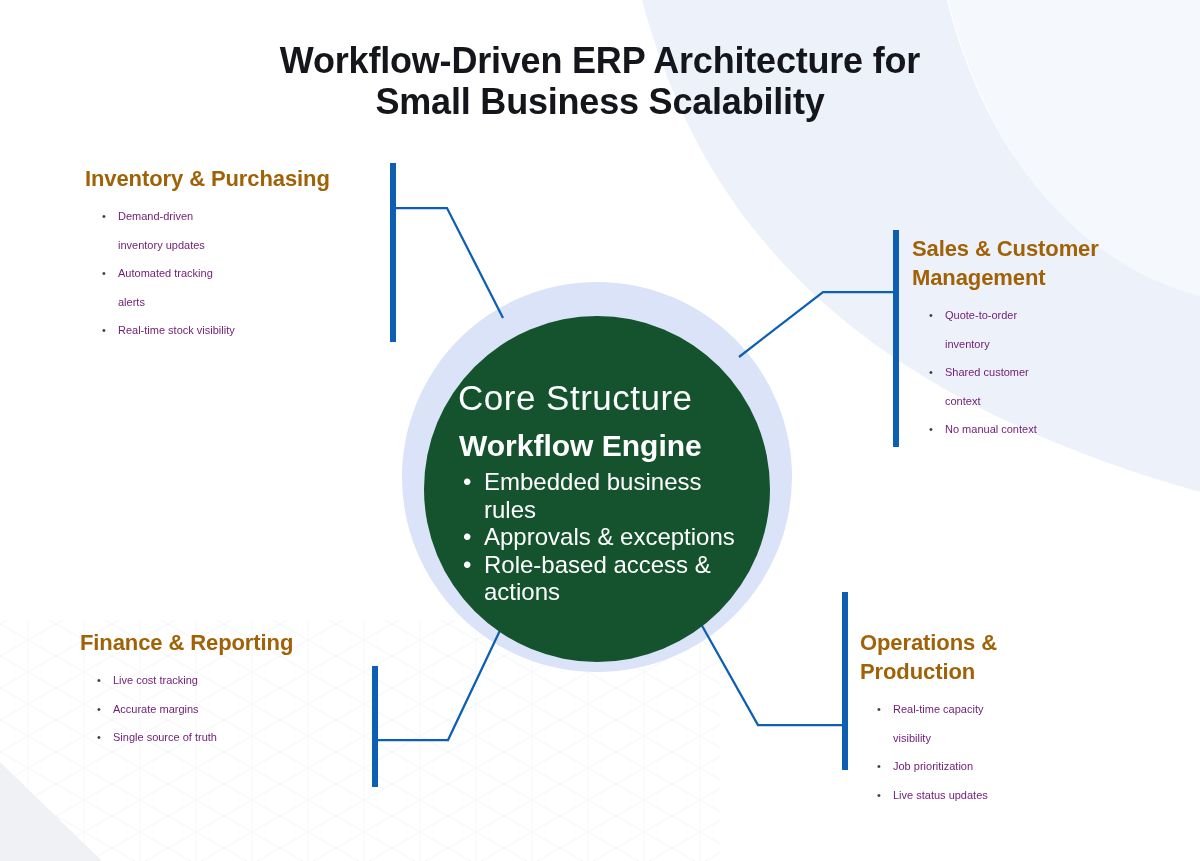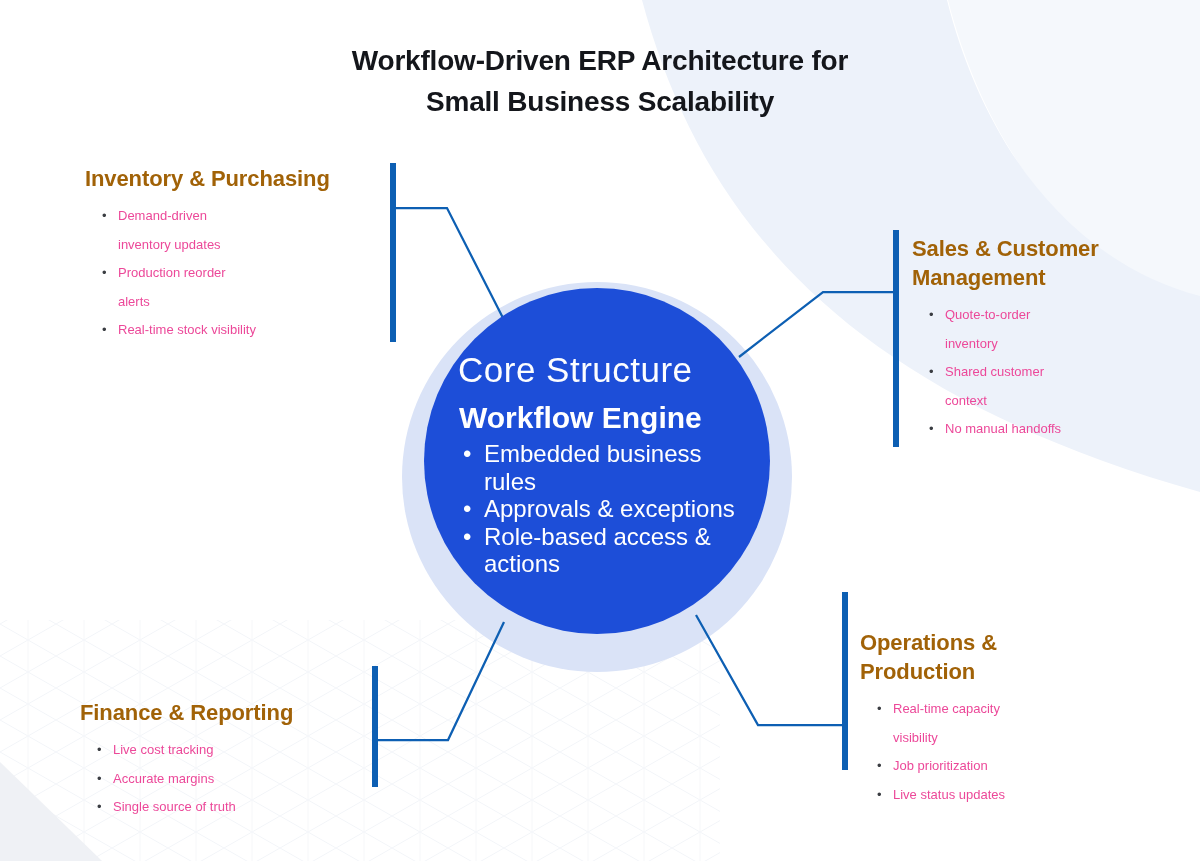--- a/index.html
+++ b/index.html
@@ -5,32 +5,32 @@
   html,body { margin:0; padding:0; background:#ffffff; }
   .canvas {
     position:relative; width:1200px; height:861px; overflow:hidden;
     background:#ffffff; font-family:"Liberation Sans", sans-serif;
   }
   svg.bg-layer { position:absolute; left:0; top:0; z-index:0; }
   svg.connector-layer { position:absolute; left:0; top:0; z-index:2; }
 
   .page-title {
     position:absolute; top:40px; left:0; width:1200px; margin:0;
-    text-align:center; font-size:28px; line-height:41px; font-weight:700;
+    text-align:center; font-size:36px; line-height:41px; font-weight:700;
     color:#14161b; letter-spacing:-0.2px; white-space:pre-line; z-index:4;
   }
 
   
   .halo {
     position:absolute; left:402px; top:282px; width:390px; height:390px;
     border-radius:50%; background:#dae3f7; z-index:1;
   }
   .core {
-    position:absolute; left:424px; top:288px; width:346px; height:346px;
-    border-radius:50%; background:#1d4ed8; color:#ffffff; z-index:3;text-decoration:underline;
+    position:absolute; left:424px; top:316px; width:346px; height:346px;
+    border-radius:50%; background:#14532d; color:#ffffff; z-index:3;text-decoration:underline;
   }
   .core-heading {
     position:absolute; left:34px; top:62px; font-size:35px; font-weight:400;
     letter-spacing:0.5px; color:#fcfdff; white-space:pre-line;
   }
   .core-sub {
     position:absolute; left:35px; top:113px; font-size:30px; font-weight:700;
     white-space:pre-line;
   }
   ul { list-style:none; margin:0; padding:0; }
@@ -42,29 +42,29 @@
   .core-list li::before { content:"\2022"; position:absolute; left:5px; top:0; }
 
   
   .panel { position:absolute; z-index:4; }
   .panel h2 {
     margin:0; font-size:22px; line-height:29px; font-weight:700;
     color:#a16207; white-space:pre-line; letter-spacing:-0.1px;
   }
   .panel ul { margin:9px 0 0 15px; }
   .panel li {
-    position:relative; padding-left:18px; font-size:13px; line-height:28.5px;
-    color:#ec4899; white-space:pre-line;
+    position:relative; padding-left:18px; font-size:11px; line-height:28.5px;
+    color:#701a75; white-space:pre-line;
   }
   .panel li::before {
     content:"\2022"; position:absolute; left:2px; top:0; color:#3a3d42;
   }
   .panel-inventory  { left:85px;  top:164px; width:310px; }
   .panel-sales      { left:912px; top:234px; width:250px; }
-  .panel-finance    { left:80px;  top:698px; width:310px; }
+  .panel-finance    { left:80px;  top:628px; width:310px; }
   .panel-operations { left:860px; top:628px; width:250px; }
 
   
   .accent-bar {
     position:absolute; width:6px; background:#0d5fb3; z-index:2;
   }
   .bar-inventory  { left:390px; top:163px; height:179px; }
   .bar-sales      { left:893px; top:230px; height:217px; }
   .bar-finance    { left:372px; top:666px; height:121px; }
   .bar-operations { left:842px; top:592px; height:178px; }
@@ -116,35 +116,35 @@
   <div class="accent-bar bar-inventory"></div>
   <div class="accent-bar bar-sales"></div>
   <div class="accent-bar bar-finance"></div>
   <div class="accent-bar bar-operations"></div>
 
   <div class="panel panel-inventory">
     <h2>Inventory &amp; Purchasing</h2>
     <ul>
       <li>Demand-driven
 inventory updates</li>
-      <li>Production reorder
+      <li>Automated tracking
 alerts</li>
       <li>Real-time stock visibility</li>
     </ul>
   </div>
 
   <div class="panel panel-sales">
     <h2>Sales &amp; Customer
 Management</h2>
     <ul>
       <li>Quote-to-order
 inventory</li>
       <li>Shared customer
 context</li>
-      <li>No manual handoffs</li>
+      <li>No manual context</li>
     </ul>
   </div>
 
   <div class="panel panel-finance">
     <h2>Finance &amp; Reporting</h2>
     <ul>
       <li>Live cost tracking</li>
       <li>Accurate margins</li>
       <li>Single source of truth</li>
     </ul>

